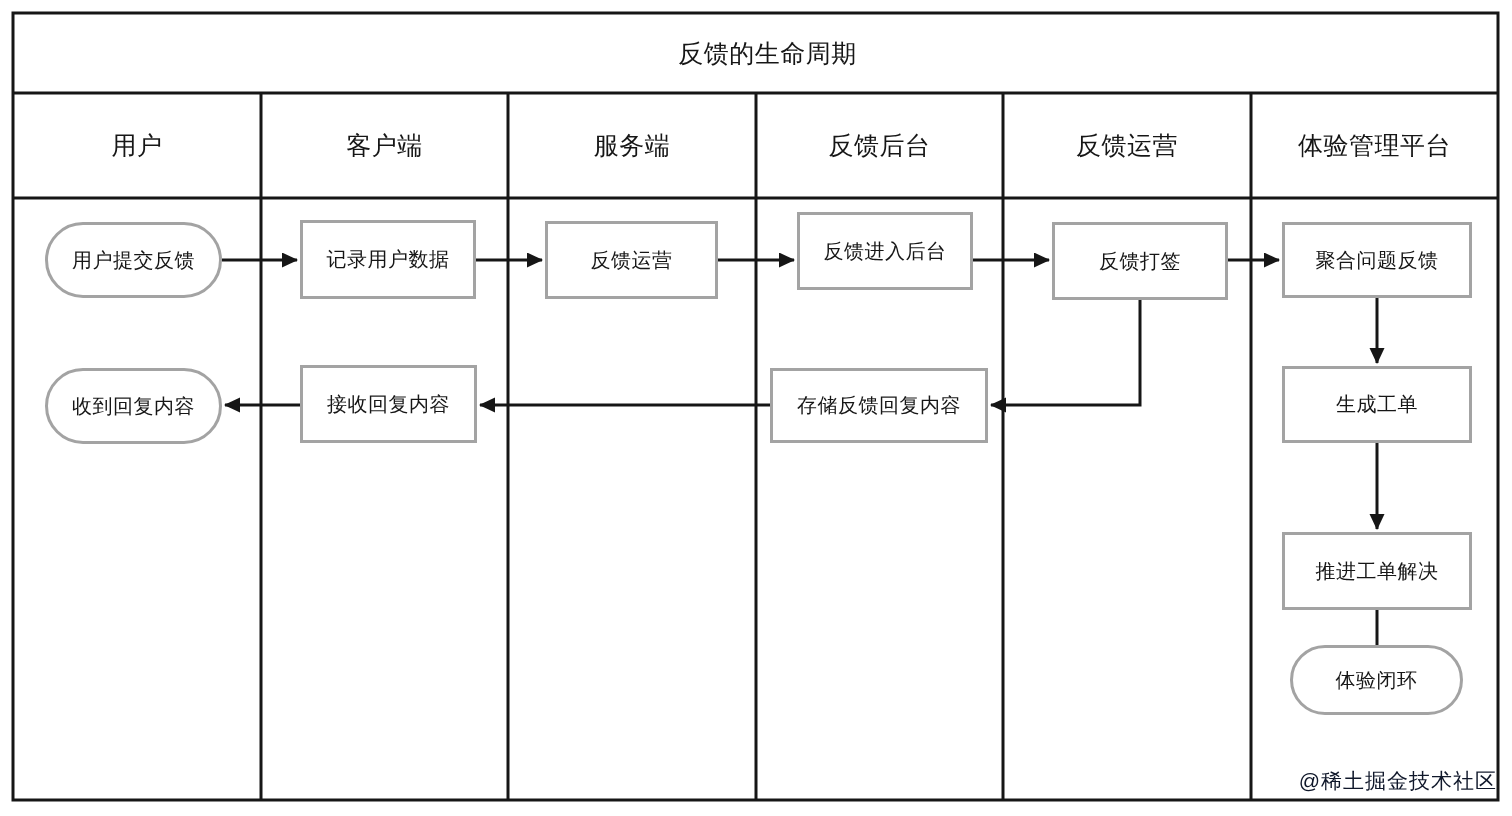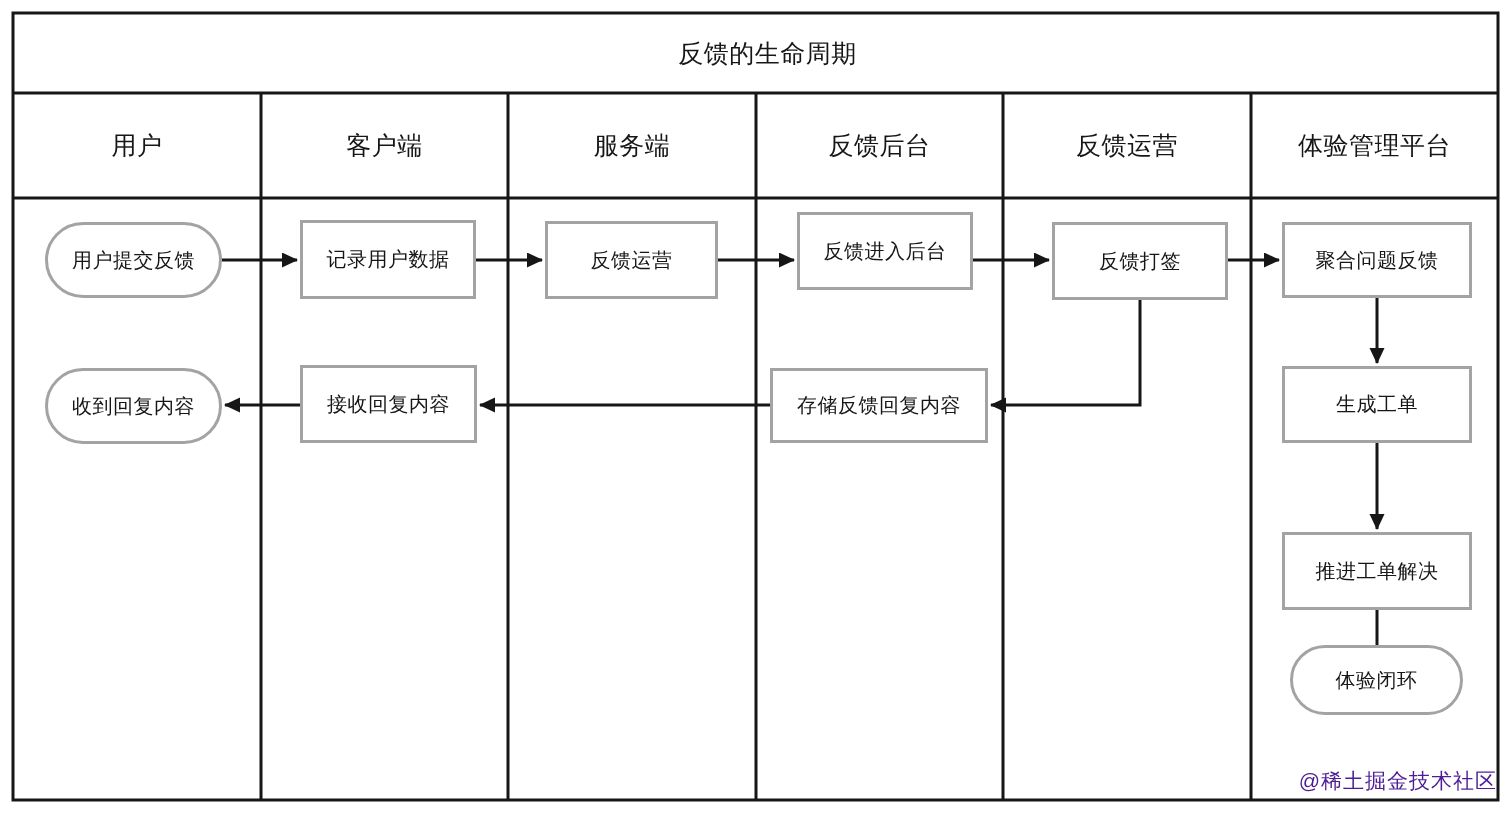--- a/index.html
+++ b/index.html
@@ -47,21 +47,21 @@
     font-size: 20px;
     letter-spacing: 0.5px;
     z-index: 2;
     white-space: nowrap;
   }
   .node.stadium { border-radius: 40px; }
   .watermark {
     position: absolute;
     right: 15px; top: 767px;
     font-size: 21px;
-    color: #4c1d95;
+    color: #0f172a;
     letter-spacing: 1px;
     z-index: 2;
   }
 </style>
 </head>
 <body>
 
 <div class="canvas">
 
   <svg class="connector-layer" width="1512" height="816" viewBox="0 0 1512 816" xmlns="http://www.w3.org/2000/svg">

